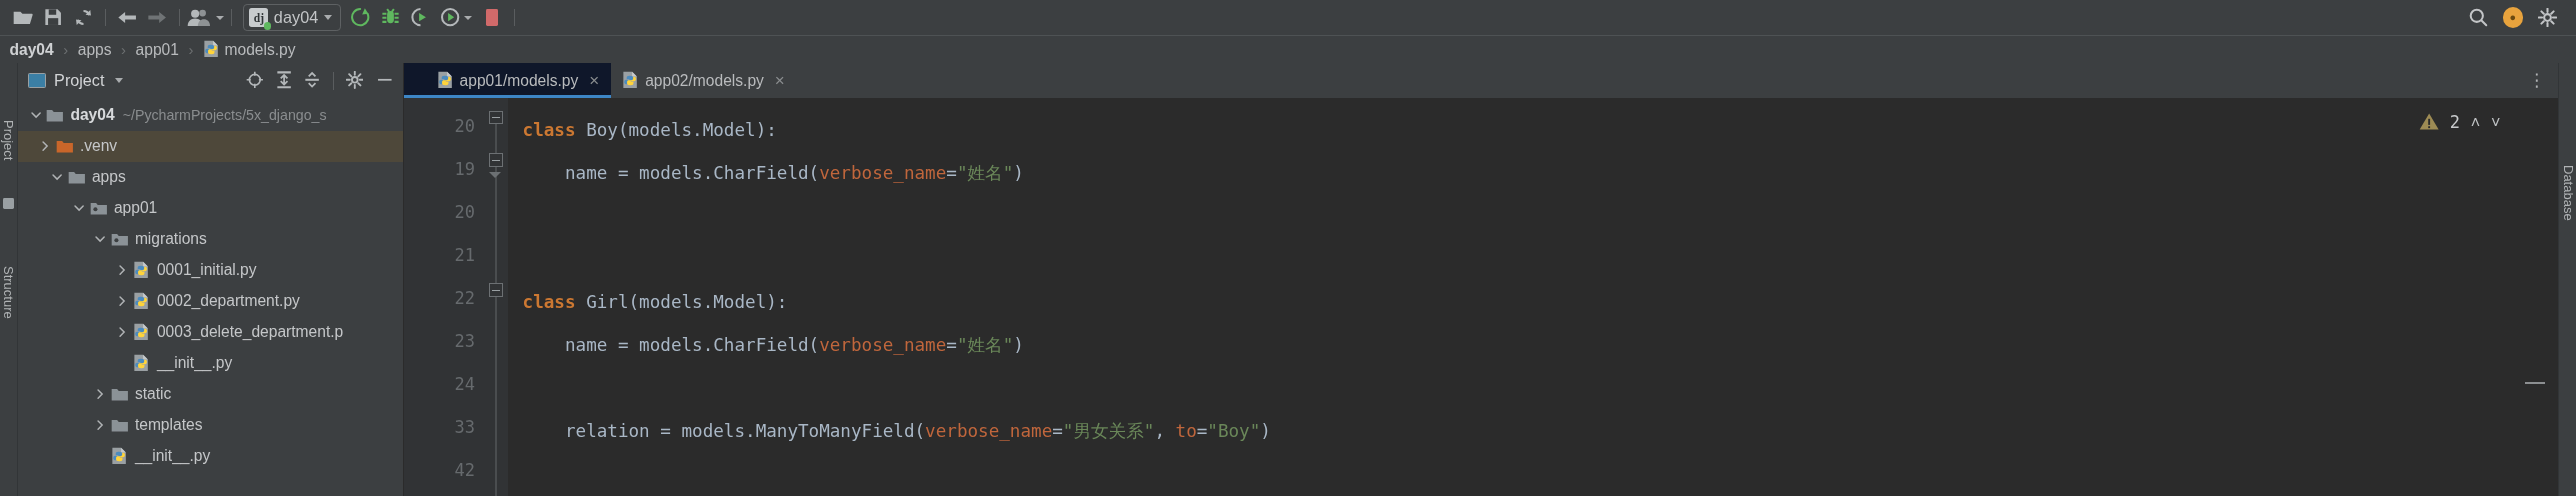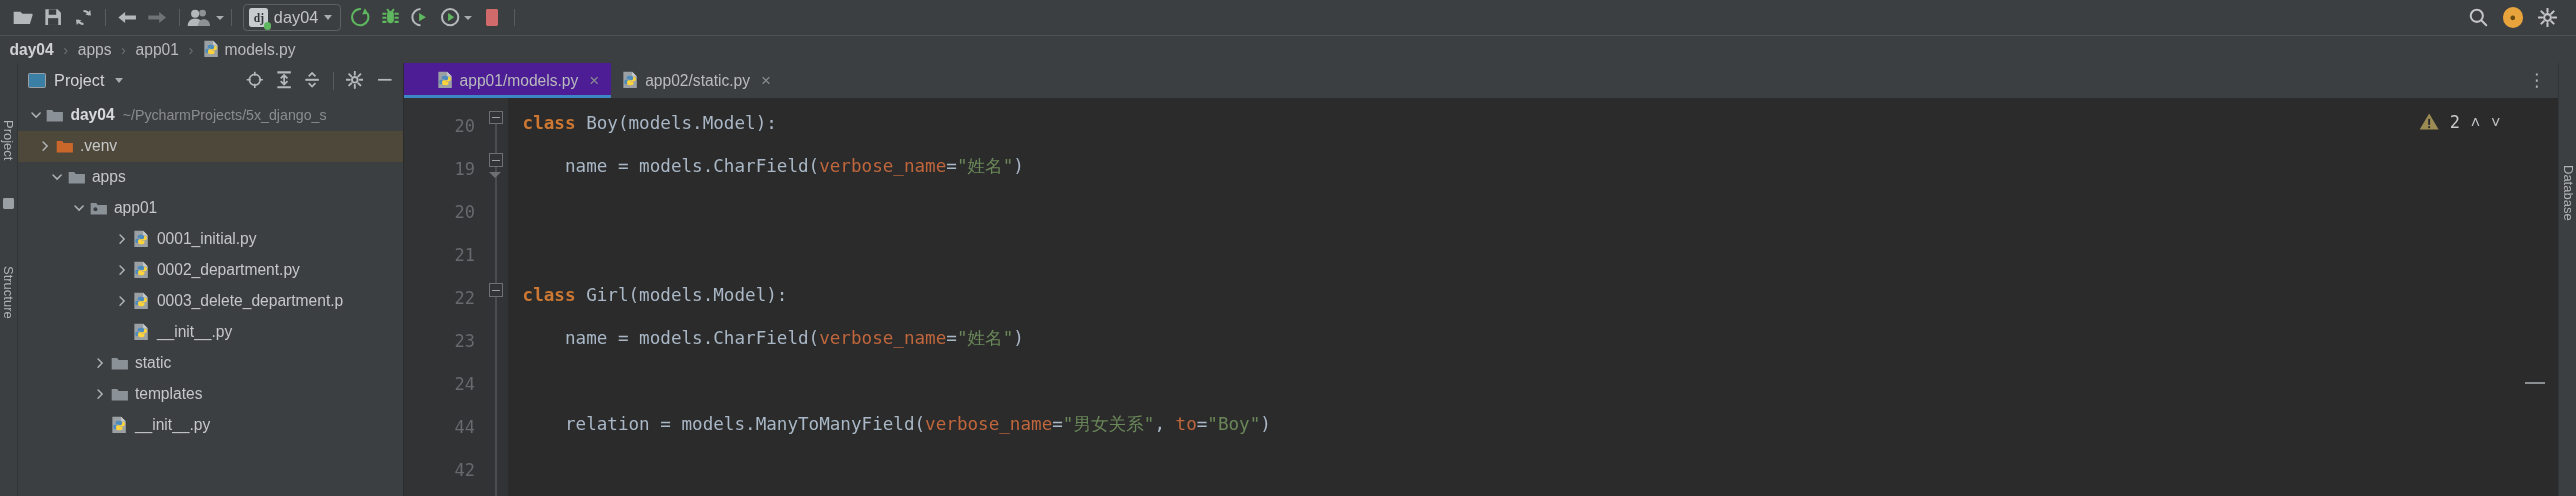--- a/index.html
+++ b/index.html
@@ -119,21 +119,21 @@
   .editor-area { flex: 1 1 auto; display: flex; flex-direction: column; min-width: 0; background: #2b2b2b; }
   .tabbar {
     height: 35px; flex: 0 0 35px; background: #3c3f41;
     display: flex; align-items: stretch; position: relative;
   }
   .etab {
     display: flex; align-items: center; gap: 6.8px;
     padding: 0 12.2px 0 10.8px; position: relative;
     background: #3c3f41;
   }
-  .etab.active { background: #4c1d95; padding-left: 33px; }
+  .etab.active { background: #0f172a; padding-left: 33px; }
   .etab.active::after {
     content: ""; position: absolute; left: 0; right: 0; bottom: 0;
     height: 3.4px; background: #3d86c6;
   }
   .etab-label { color: #b9bbbd; font-size: 15.6px; white-space: nowrap; }
   .etab-close { color: #8a8d8f; font-size: 17px; line-height: 1; margin-left: 4.1px; }
   .tabbar-right { margin-left: auto; display: flex; align-items: center; padding-right: 12.2px; }
   .kebab { color: #b0b3b5; font-size: 17.6px; letter-spacing: 0.7px; }
 
   .editor-main { flex: 1 1 auto; display: flex; min-height: 0; position: relative; background: #2b2b2b; }
@@ -151,21 +151,21 @@
     width: 23px; flex: 0 0 23px; background: #313335;
     position: relative; padding-top: 6.8px;
   }
   .fold-line { position:absolute; left: 10.8px; width: 1.4px; background: #4a4d4f; }
   .fmark { position: absolute; left: 4.7px; width: 13.5px; height: 13.5px; border: 0.7px solid #6c7073; background: #313335; }
   .fmark::before { content:""; position:absolute; left: 2px; top: 5.4px; width: 8.1px; height: 1.4px; background: #9aa0a3; }
   .ftri { position: absolute; left: 4.7px; width: 0; height: 0; border-left: 6.8px solid transparent; border-right: 6.8px solid transparent; }
 
   .code {
     flex: 1 1 auto; position: relative; overflow: hidden;
-    padding-top: 4px; padding-left: 15px;
+    padding-top: 11px; padding-left: 15px;
     font-family: "DejaVu Sans Mono", monospace; font-size: 17.6px;
   }
   .cline { height: 43px; line-height: 43px; white-space: pre; color: #a9b7c6; }
   .kw { color: #cc7832; font-weight: bold; }
   .def { color: #a9b7c6; }
   .kwarg { color: #c0663c; }
   .str { color: #6a8759; }
   .pun { color: #a9b7c6; }
 
   .vrule { position: absolute; top: 0; bottom: 0; width: 0.7px; background: #3a3d3f; }
@@ -419,20 +419,34 @@
               </svg>
             </span>
             <span class="ico">
               <svg width="17.6" height="15" viewBox="0 0 26 22">
                 <path d="M1 3h8l2.5 3H25v14H1z" fill="#8b9297"></path>
                 <circle cx="8" cy="12" r="3" fill="#3c3f41"></circle>
               </svg>
             </span>
             <span class="row-label">app01</span>
           </div>
+          <div class="row" style="padding-left: 74px;">
+            <span class="arrow">
+              <svg width="12.2" height="12.2" viewBox="0 0 18 18">
+                <path d="M3 6l6 6 6-6" stroke="#b0b3b5" stroke-width="2.2" fill="none" stroke-linecap="round"></path>
+              </svg>
+            </span>
+            <span class="ico">
+              <svg width="17.6" height="15" viewBox="0 0 26 22">
+                <path d="M1 3h8l2.5 3H25v14H1z" fill="#8b9297"></path>
+                <circle cx="8" cy="12" r="3" fill="#3c3f41"></circle>
+              </svg>
+            </span>
+            <span class="row-label">migrations</span>
+          </div>
           <div class="row" style="padding-left: 96px;">
             <span class="arrow">
               <svg width="12.2" height="12.2" viewBox="0 0 18 18">
                 <path d="M6 3l6 6-6 6" stroke="#b0b3b5" stroke-width="2.2" fill="none" stroke-linecap="round"></path>
               </svg>
             </span>
             <span class="ico">
               <svg width="16.2" height="17.6" viewBox="0 0 24 26">
                 <path d="M2 1h13l7 7v17H2z" fill="#9aa0a3"></path>
                 <path d="M15 1l7 7h-7z" fill="#c6cacc"></path>
@@ -539,38 +553,38 @@
             <span class="etab-label">app01/models.py</span>
             <span class="etab-close">×</span>
           </div>
           <div class="etab">
             <span><svg width="16.2" height="17.6" viewBox="0 0 24 26">
                 <path d="M2 1h13l7 7v17H2z" fill="#9aa0a3"></path>
                 <path d="M15 1l7 7h-7z" fill="#c6cacc"></path>
                 <path d="M11 7c-3 0-4 1.3-4 3v2h4v1H6c-1.6 0-2.6 1.1-2.6 3.2 0 2 .9 3.3 2.6 3.3h1.3v-2.3c0-1.6 1.3-2.9 2.9-2.9h3.9c1.3 0 2.3-1 2.3-2.3v-2c0-1.7-1.2-3-4.4-3z" fill="#4b8bbe"></path>
                 <path d="M13 21c3 0 4-1.3 4-3v-2h-4v-1h5c1.6 0 2.6-1.1 2.6-3.2 0-2-.9-3.3-2.6-3.3h-1.3v2.3c0 1.6-1.3 2.9-2.9 2.9h-3.9c-1.3 0-2.3 1-2.3 2.3v2c0 1.7 1.2 3 4.4 3z" fill="#ffd43b"></path>
               </svg></span>
-            <span class="etab-label">app02/static.py</span>
+            <span class="etab-label">app02/models.py</span>
             <span class="etab-close">×</span>
           </div>
           <div class="tabbar-right">
           <span class="kebab">⋮</span>
         </div>
       </div>
 
       <div class="editor-main">
         <div class="gutter" id="gutter">
             <div class="lnum">20</div>
             <div class="lnum">19</div>
             <div class="lnum">20</div>
             <div class="lnum">21</div>
             <div class="lnum">22</div>
             <div class="lnum">23</div>
             <div class="lnum">24</div>
-            <div class="lnum">44</div>
+            <div class="lnum">33</div>
             <div class="lnum">42</div>
           </div>
         <div class="fold-col">
           <div class="fold-line" style="top:19px; bottom:0;"></div>
           <div class="fmark" style="top:12.2px"></div>
           <div class="fmark" style="top:55px"></div>
           <div class="ftri" style="top:74px; border-top:6.8px solid #6c7073;"></div>
           <div class="fmark" style="top:185px"></div>
         </div>
 

